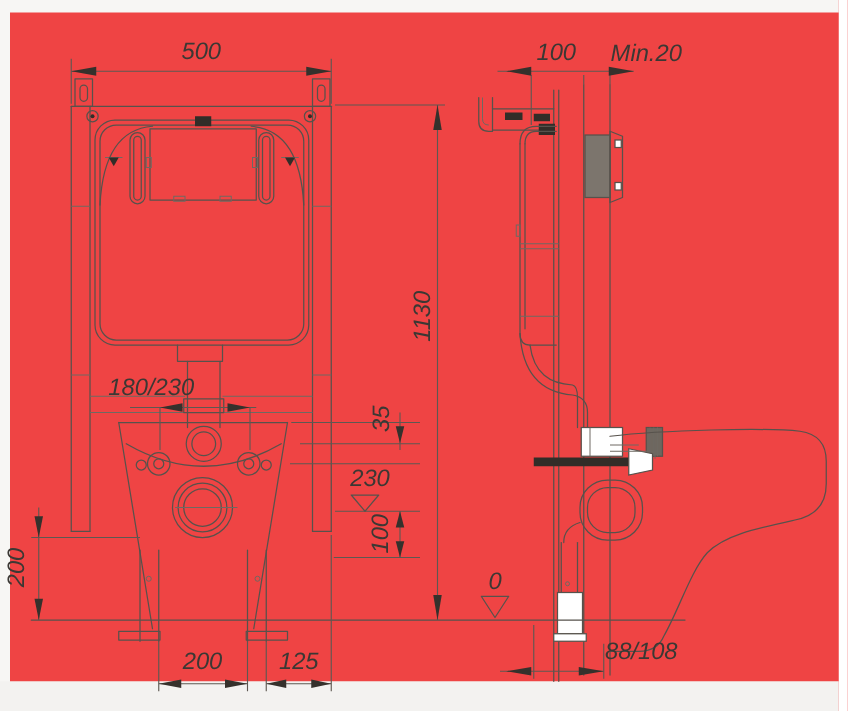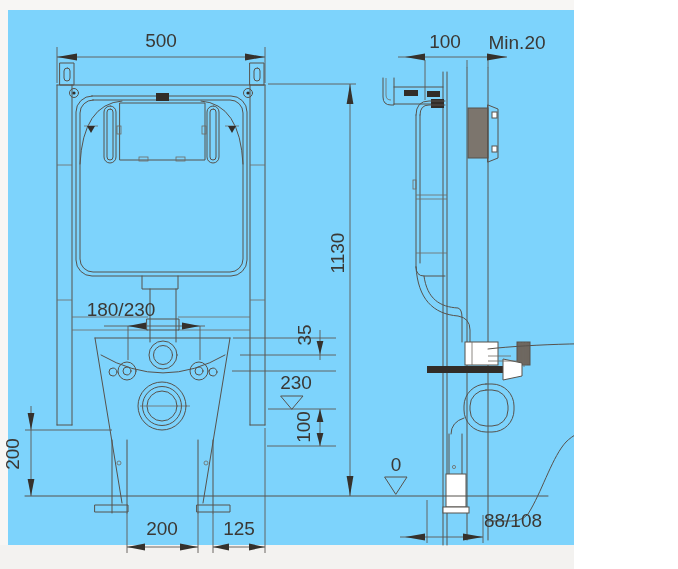--- a/index.html
+++ b/index.html
@@ -1,17 +1,17 @@
 <!DOCTYPE html>
 <html><head>
 <meta charset="utf-8">
 <style>
   html,body{margin:0;padding:0;background:#ffffff;}
-  .stage{position:relative;width:574px;height:569px;background:#7dd3fc;overflow:hidden;
-         font-family:"Liberation Sans",sans-serif;}
+  .stage{position:relative;width:671px;height:569px;background:#ef4444;overflow:hidden;
+         font-family:"Liberation Sans",sans-serif;font-style:italic;}
   .edge-top{position:absolute;left:0;top:0;width:678px;height:10px;background:#f7f6f4;}
   .edge-left{position:absolute;left:0;top:0;width:8px;height:569px;background:#f7f6f4;}
   .bottom-bar{position:absolute;left:0;top:545px;width:678px;height:24px;background:#f3f2f0;}
   .red-strip{position:absolute;left:675px;top:527px;width:3px;height:42px;background:#c01113;}
   svg{position:absolute;left:0;top:0;}
   .ln{stroke:#57524c;stroke-width:1;fill:none;stroke-linecap:round;stroke-linejoin:round;}
   .lt{stroke:#6e6962;stroke-width:0.8;fill:none;}
   .dim{stroke:#5d5852;stroke-width:0.9;fill:none;}
   .arw{fill:#35312c;stroke:none;}
   .dk{fill:#322d28;stroke:none;}

